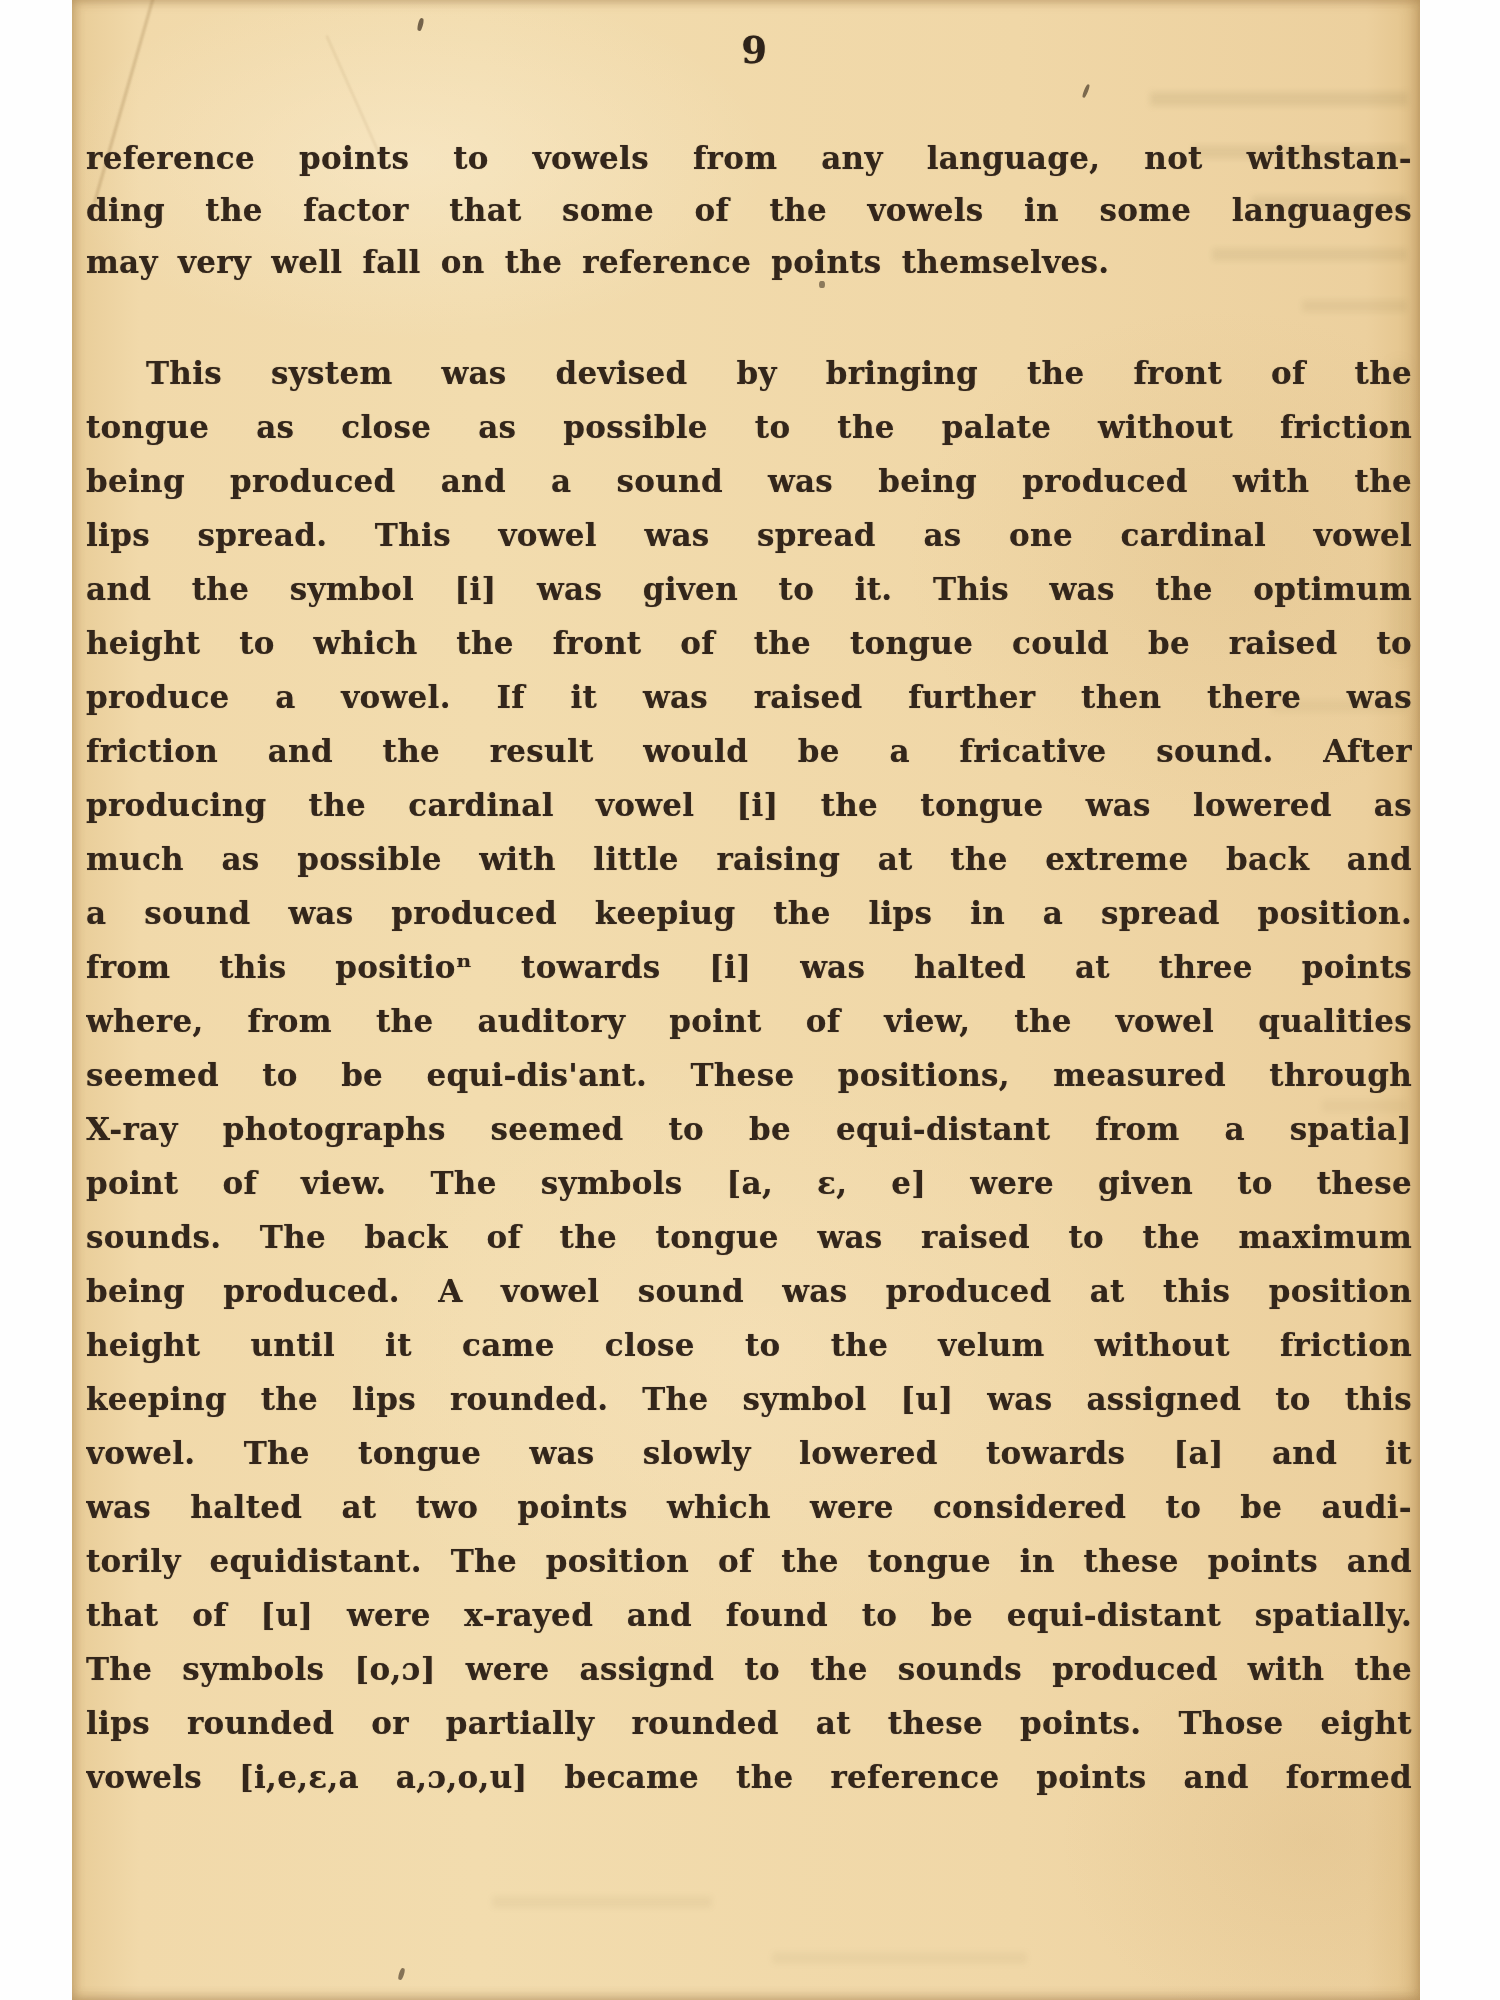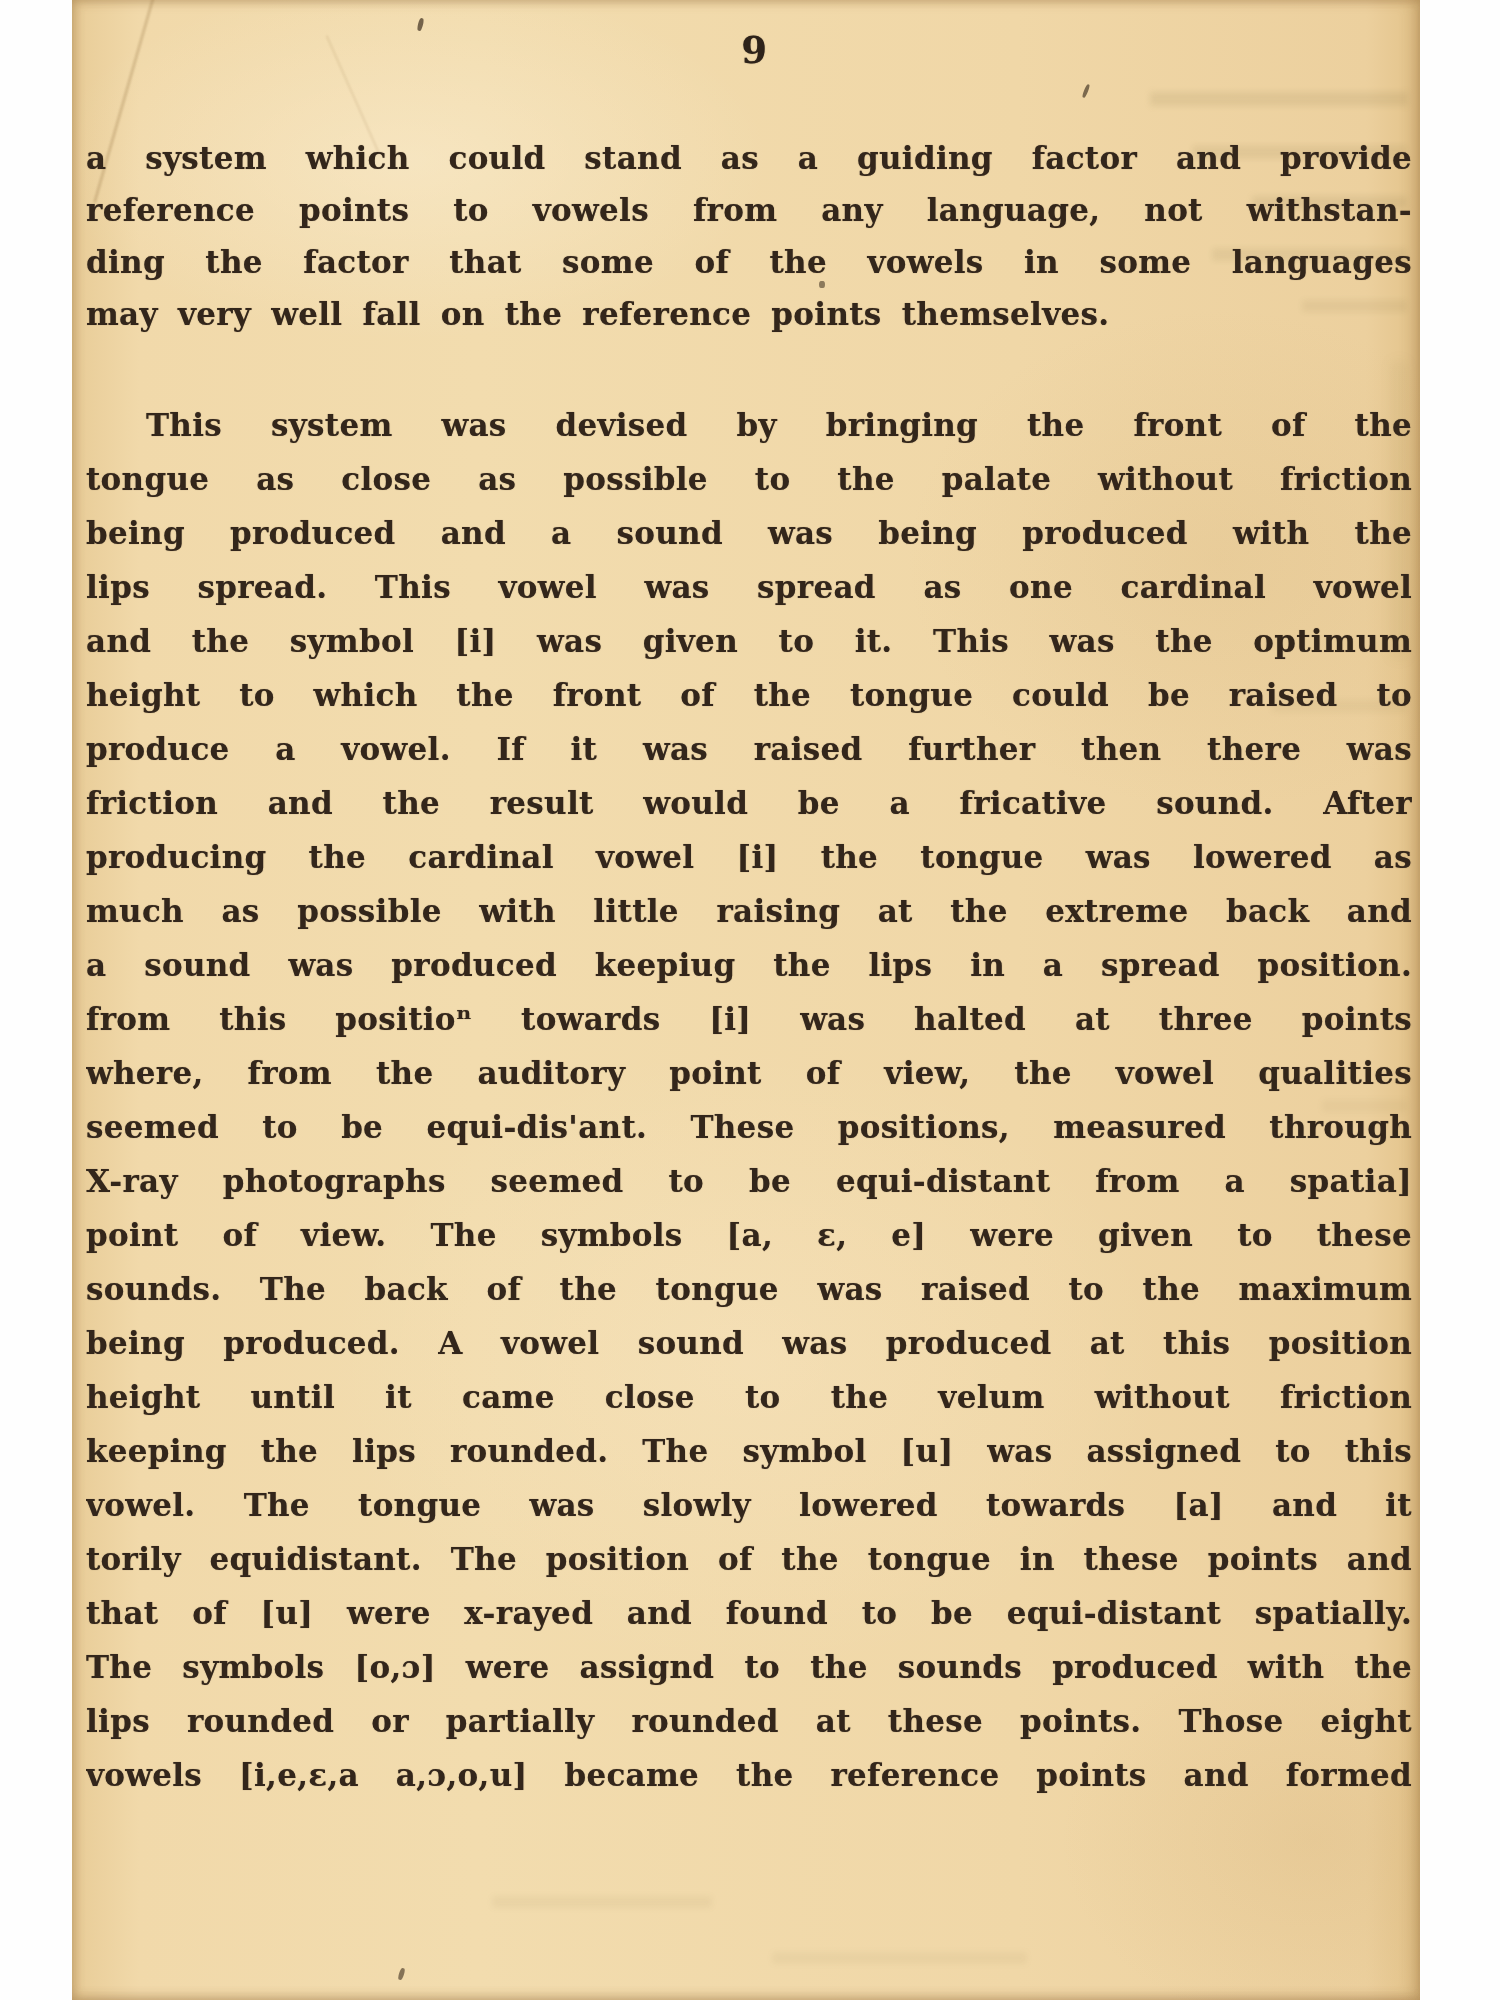--- a/index.html
+++ b/index.html
@@ -84,21 +84,20 @@
     <div class="speck speck-1"></div>
     <div class="speck speck-2"></div>
     <div class="speck speck-3"></div>
     <div class="speck speck-4"></div>
 
     <div class="page-number">9</div>
 
     <div class="textblock">
 
       <div class="para-1">
-        <div class="line">a system which could stand as a guiding factor and provide</div>
         <div class="line">reference points to vowels from any language, not withstan-</div>
         <div class="line">ding the factor that some of the vowels in some languages</div>
         <div class="line short">may very well fall on the reference points themselves.</div>
       </div>
 
       <div class="para-2">
         <div class="line indent">This system was devised by bringing the front of the</div>
         <div class="line">tongue as close as possible to the palate without friction</div>
         <div class="line">being produced and a sound was being produced with the</div>
         <div class="line">lips spread. This vowel was spread as one cardinal vowel</div>
@@ -112,20 +111,21 @@
         <div class="line">from this positioⁿ towards [i] was halted at three points</div>
         <div class="line">where, from the auditory point of view, the vowel qualities</div>
         <div class="line">seemed to be equi-dis'ant. These positions, measured through</div>
         <div class="line">X-ray photographs seemed to be equi-distant from a spatia]</div>
         <div class="line">point of view. The symbols [a, ε, e] were given to these</div>
         <div class="line">sounds. The back of the tongue was raised to the maximum</div>
         <div class="line">being produced. A vowel sound was produced at this position</div>
         <div class="line">height until it came close to the velum without friction</div>
         <div class="line">keeping the lips rounded. The symbol [u] was assigned to this</div>
         <div class="line">vowel. The tongue was slowly lowered towards [a] and it</div>
+        <div class="line">was halted at two points which were considered to be audi-</div>
         <div class="line">torily equidistant. The position of the tongue in these points and</div>
         <div class="line">that of [u] were x-rayed and found to be equi-distant spatially.</div>
         <div class="line">The symbols [o,ɔ] were assignd to the sounds produced with the</div>
         <div class="line">lips rounded or partially rounded at these points. Those eight</div>
         <div class="line">vowels [i,e,ε,a a,ɔ,o,u] became the reference points and formed</div>
       </div>
 
     </div>
   </div>
 </div>

